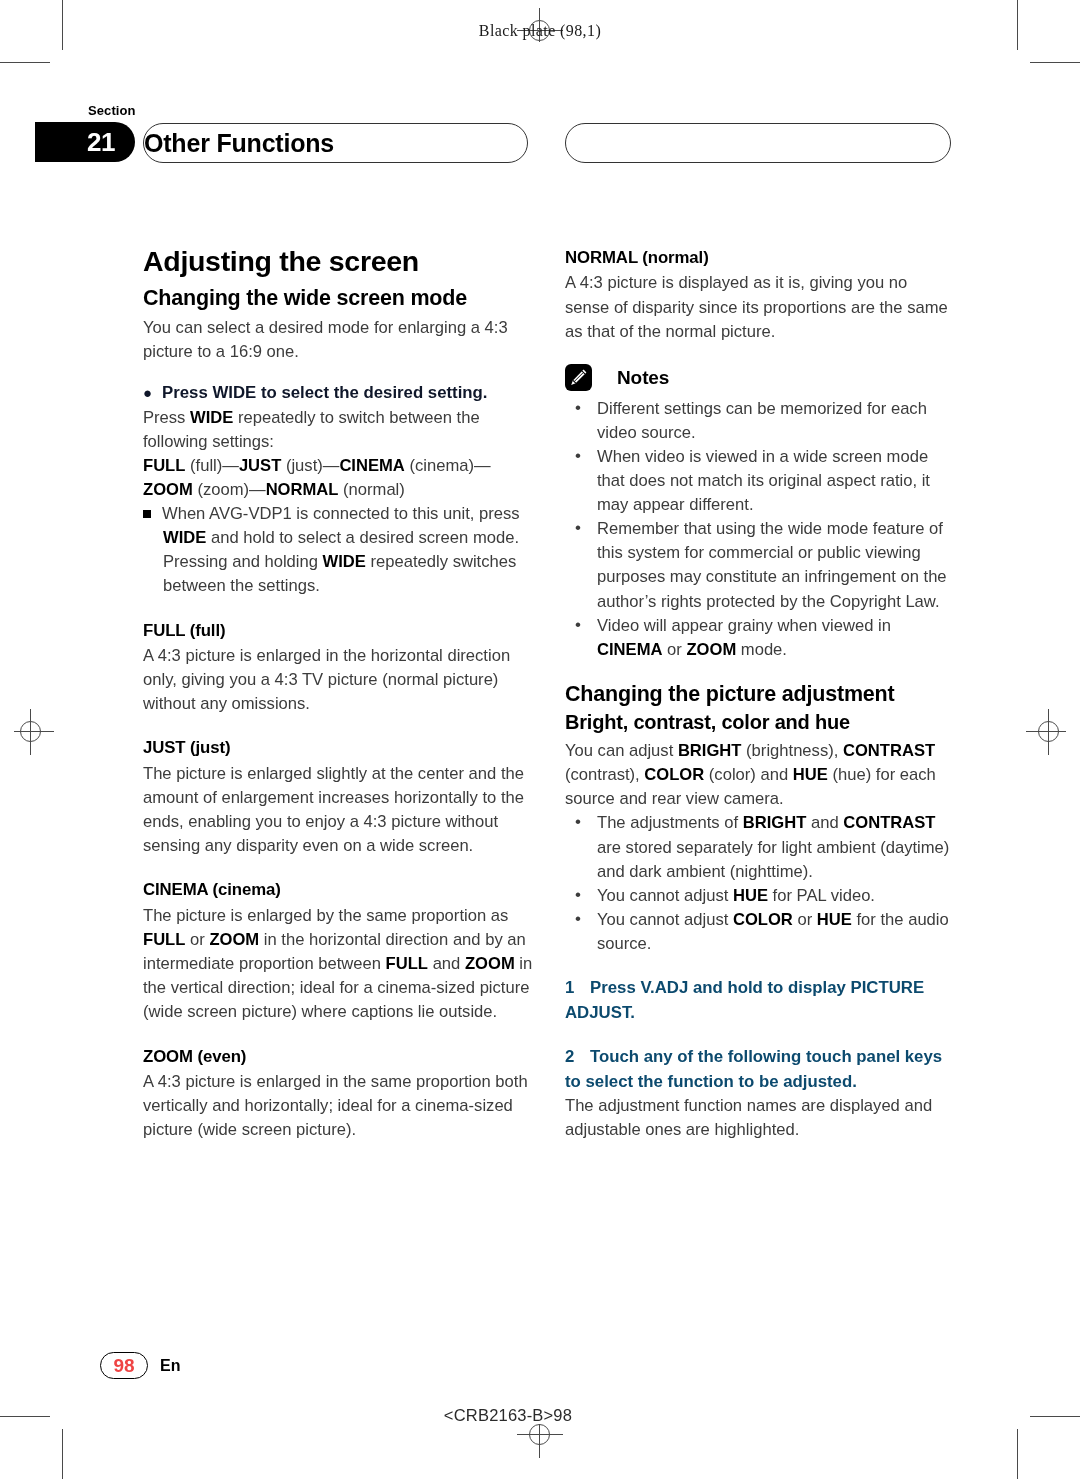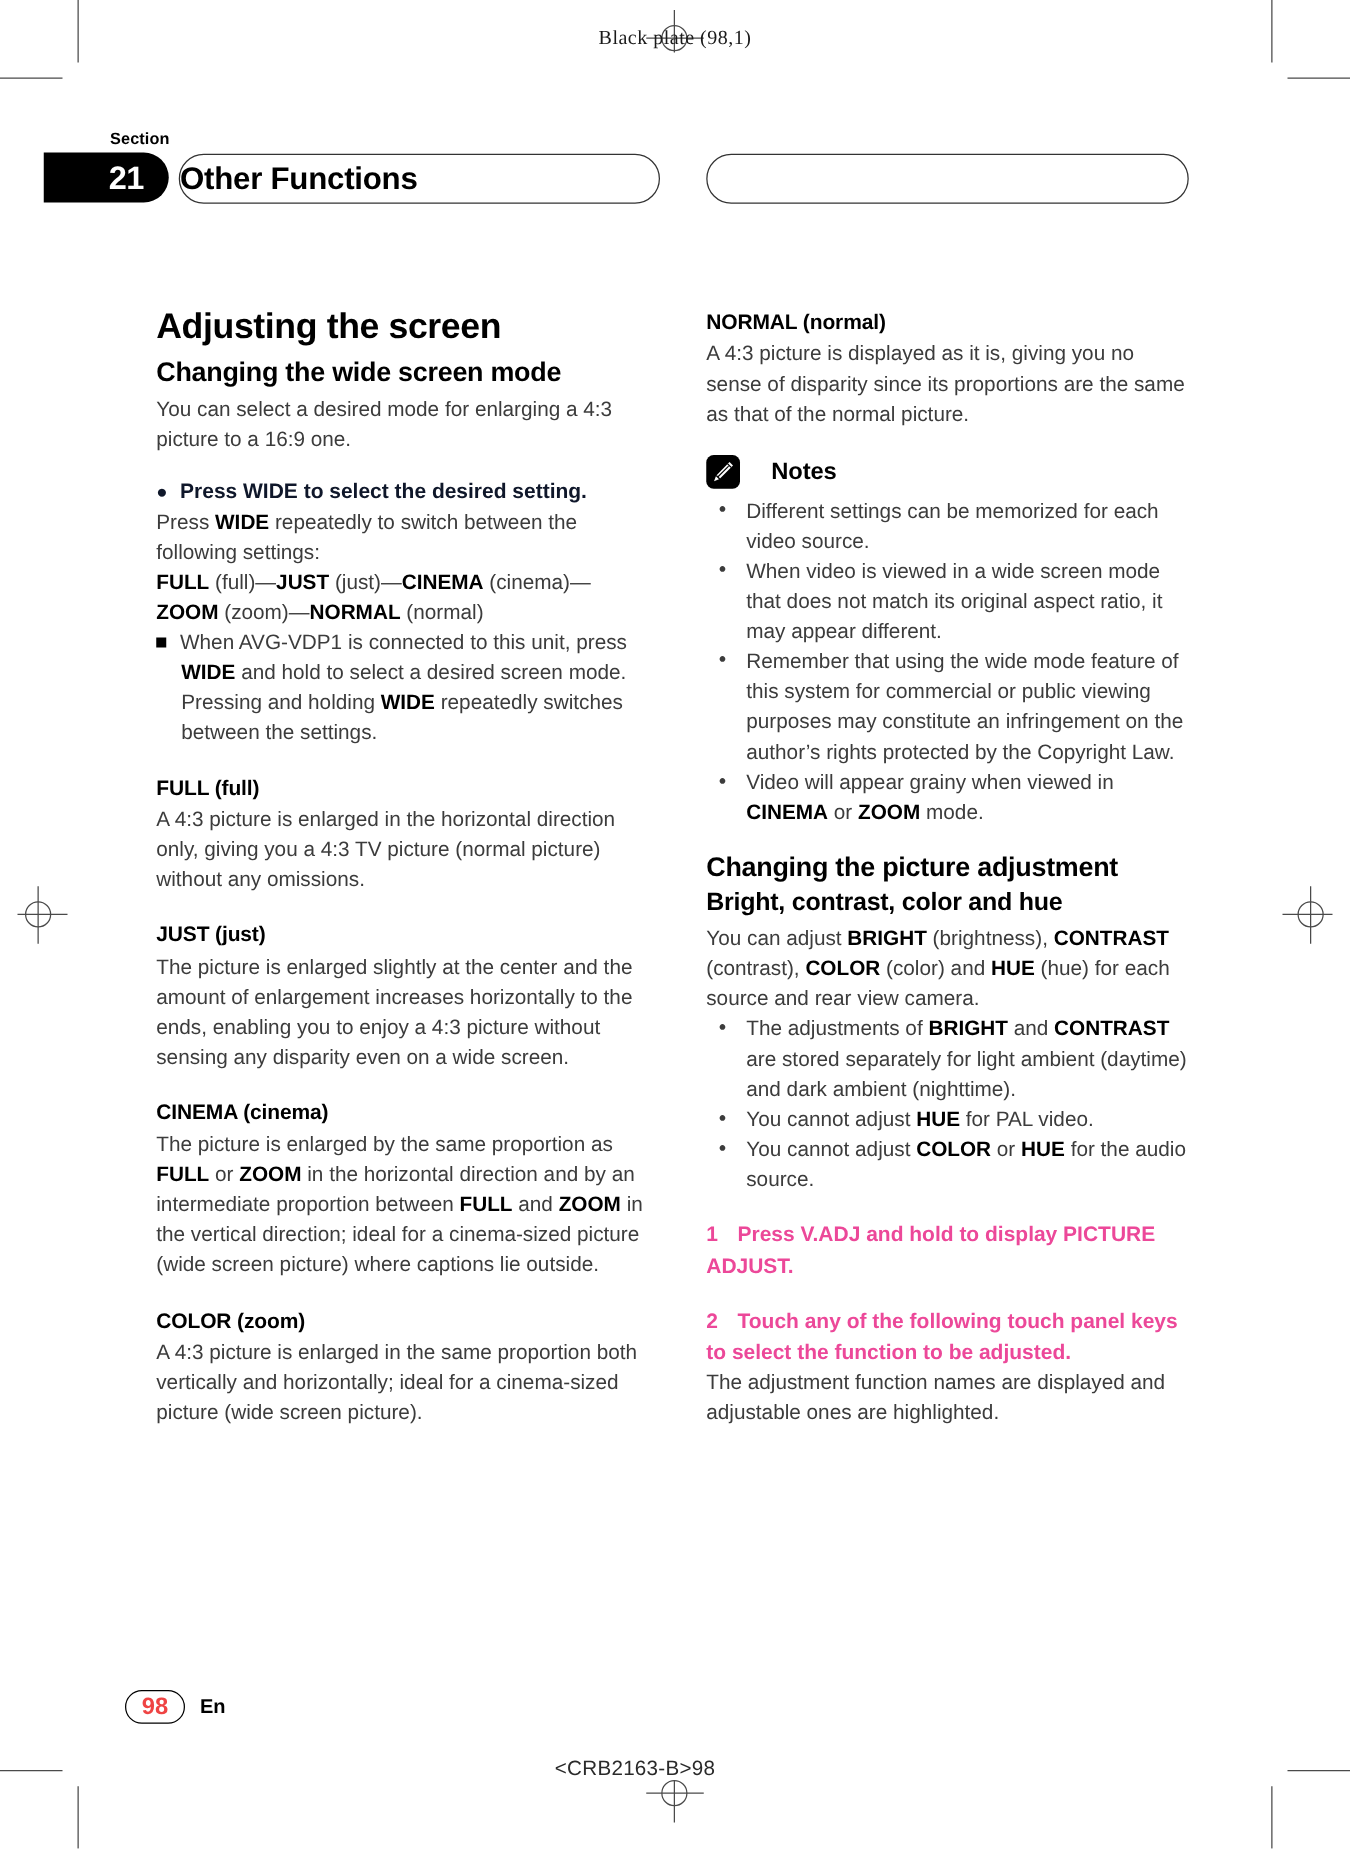--- a/index.html
+++ b/index.html
@@ -99,21 +99,21 @@
 
   
   .col {
     position: absolute;
     top: 246px;
     width: 390px;
     color: #3c3c3c;
     font-size: 16.6px;
     line-height: 1.455;
   }
-  .col-left  { left: 125px; }
+  .col-left  { left: 143px; }
   .col-right { left: 565px; }
 
   h1.title {
     font-size: 28.5px;
     font-weight: bold;
     color: #000;
     margin: 0 0 9px 0;
     letter-spacing: -0.3px;
     line-height: 1.1;
   }
@@ -161,21 +161,21 @@
     display: inline-block;
     width: 8px; height: 8px;
     background: #000;
     vertical-align: 1px;
   }
   .sqnote .sp { display: inline-block; width: 11px; }
 
   
   .step {
     font-weight: bold;
-    color: #ec4899;
+    color: #0c4a6e;
     font-size: 16.8px;
     line-height: 1.46;
     margin: 0;
   }
   .step .num { display: inline-block; width: 25px; }
 
   
   .notes-head {
     display: flex;
     align-items: center;
@@ -317,21 +317,21 @@
     <h3 class="term">JUST (just)</h3>
     <p class="body">The picture is enlarged slightly at the center and the amount of enlargement increases horizontally to the ends, enabling you to enjoy a 4:3 picture without sensing any disparity even on a wide screen.</p>
 
     <div class="gap-lg"></div>
 
     <h3 class="term">CINEMA (cinema)</h3>
     <p class="body">The picture is enlarged by the same proportion as <b>FULL</b> or <b>ZOOM</b> in the horizontal direction and by an intermediate proportion between <b>FULL</b> and <b>ZOOM</b> in the vertical direction; ideal for a cinema-sized picture (wide screen picture) where captions lie outside.</p>
 
     <div class="gap-lg"></div>
 
-    <h3 class="term">COLOR (zoom)</h3>
+    <h3 class="term">ZOOM (even)</h3>
     <p class="body">A 4:3 picture is enlarged in the same proportion both vertically and horizontally; ideal for a cinema-sized picture (wide screen picture).</p>
   </div>
 
   <div class="col col-right">
 
     <h3 class="term">NORMAL (normal)</h3>
     <p class="body">A 4:3 picture is displayed as it is, giving you no sense of disparity since its proportions are the same as that of the normal picture.</p>
 
     <div class="gap-lg"></div>
 

